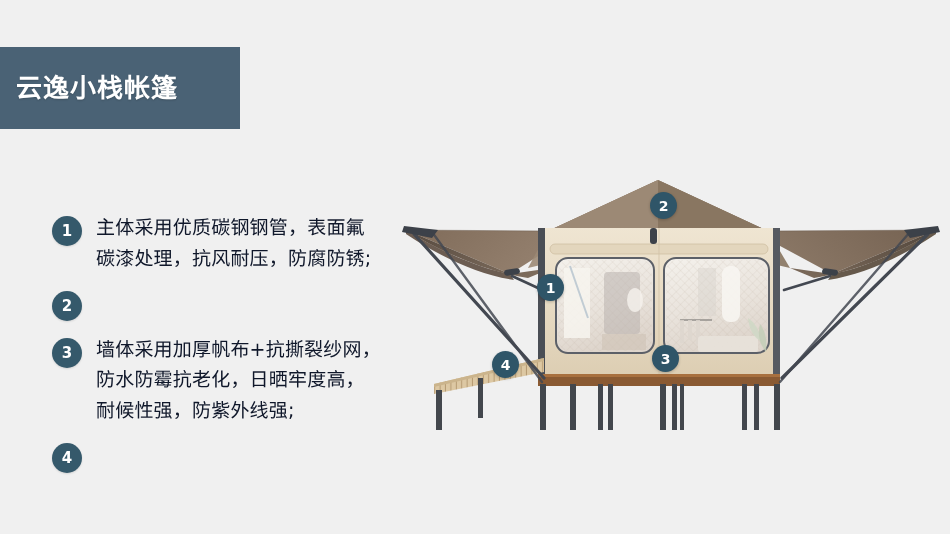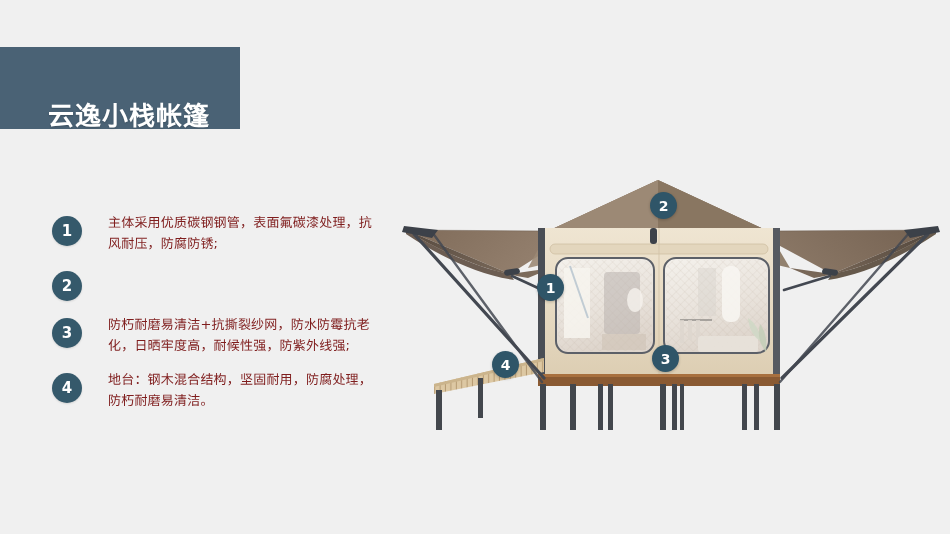--- a/index.html
+++ b/index.html
@@ -24,23 +24,23 @@
 
   
   .title-banner {
     position: absolute;
     left: 0;
     top: 47px;
     width: 240px;
     height: 82px;
     background: #4a6275;
     display: flex;
-    align-items: flex-end;
+    align-items: center;
     box-sizing: border-box;
-    padding-left: 48px;
+    padding-left: 16px;
   }
   .title-text {
     color: #ffffff;
     font-size: 26px;
     font-weight: bold;
     letter-spacing: 1px;
     line-height: 1;
     white-space: nowrap;
     text-shadow: 0 1px 2px rgba(0,0,0,0.18);
   }
@@ -67,26 +67,25 @@
     font-size: 15px;
     font-weight: bold;
     display: flex;
     align-items: center;
     justify-content: center;
     margin-right: 14px;
     margin-top: 9px;
     box-shadow: 0 1px 2px rgba(0,0,0,0.12);
   }
   .feature-text {
-    color: #7f1d1d;
-    font-size: 13px;
+    color: #0f172a;
+    font-size: 19px;
     line-height: 1.62;
     letter-spacing: 0.2px;
     padding-top: 5px;
-    margin-left: 12px;
   }
 
   
   .tent-figure {
     position: absolute;
     left: 392px;
     top: 168px;
     width: 558px;
     height: 262px;
   }
@@ -131,26 +130,25 @@
       <span class="badge">1</span>
       <span class="feature-text">主体采用优质碳钢钢管，表面氟碳漆处理，抗风耐压，防腐防锈;</span>
     </div>
 
     <div class="feature-item">
       <span class="badge">2</span>
     </div>
 
     <div class="feature-item">
       <span class="badge">3</span>
-      <span class="feature-text">防朽耐磨易清洁+抗撕裂纱网，防水防霉抗老化，日晒牢度高，耐候性强，防紫外线强;</span>
+      <span class="feature-text">墙体采用加厚帆布+抗撕裂纱网，防水防霉抗老化，日晒牢度高，耐候性强，防紫外线强;</span>
     </div>
 
     <div class="feature-item">
       <span class="badge">4</span>
-      <span class="feature-text">地台：钢木混合结构，坚固耐用，防腐处理，防朽耐磨易清洁。</span>
     </div>
 
   </div>
 
   <div class="tent-figure">
     <svg viewBox="0 0 558 262" xmlns="http://www.w3.org/2000/svg">
       <defs>
         <linearGradient id="gCanopyL" x1="0" y1="0" x2="1" y2="0.4">
           <stop offset="0%" stop-color="#796553"></stop>
           <stop offset="100%" stop-color="#9c8876"></stop>

